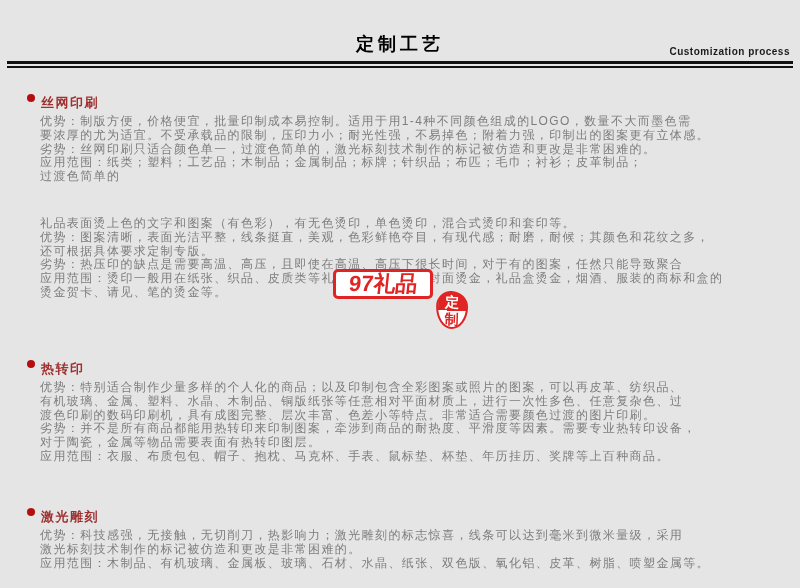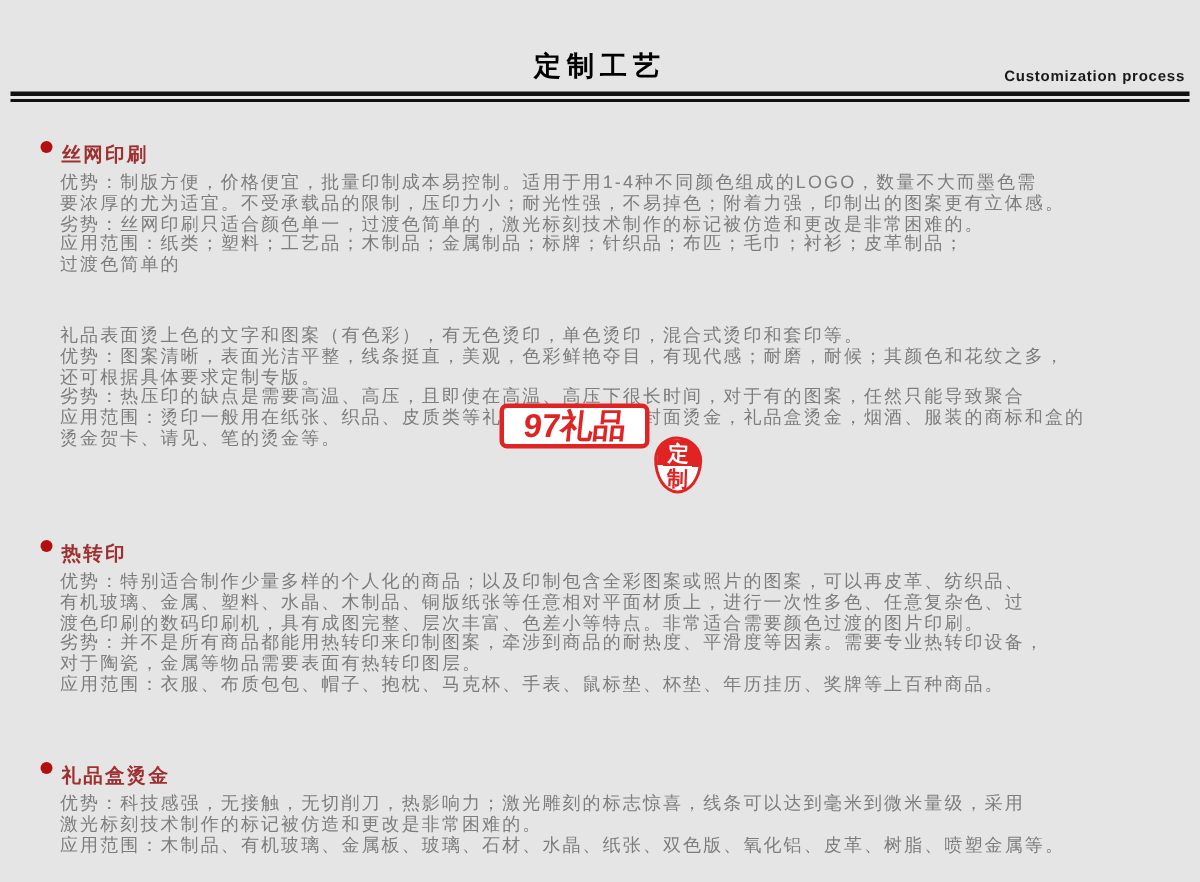--- a/index.html
+++ b/index.html
@@ -118,21 +118,21 @@
       <div class="text-line">渡色印刷的数码印刷机，具有成图完整、层次丰富、色差小等特点。非常适合需要颜色过渡的图片印刷。</div>
       <div class="text-line">劣势：并不是所有商品都能用热转印来印制图案，牵涉到商品的耐热度、平滑度等因素。需要专业热转印设备，</div>
       <div class="text-line">对于陶瓷，金属等物品需要表面有热转印图层。</div>
       <div class="text-line">应用范围：衣服、布质包包、帽子、抱枕、马克杯、手表、鼠标垫、杯垫、年历挂历、奖牌等上百种商品。</div>
     </div>
   </div>
 
   <div class="section" style="top:508px">
     <div class="sec-title-row">
       <span class="bullet"></span>
-      <span class="sec-title">礼品盒烫金</span>
+      <span class="sec-title">激光雕刻</span>
     </div>
     <div class="sec-body">
       <div class="text-line">优势：科技感强，无接触，无切削刀，热影响力；激光雕刻的标志惊喜，线条可以达到毫米到微米量级，采用</div>
       <div class="text-line">激光标刻技术制作的标记被仿造和更改是非常困难的。</div>
       <div class="text-line">应用范围：木制品、有机玻璃、金属板、玻璃、石材、水晶、纸张、双色版、氧化铝、皮革、树脂、喷塑金属等。</div>
     </div>
   </div>
 
   <div class="wm-box">
     <span class="wm-text">97礼品</span>

